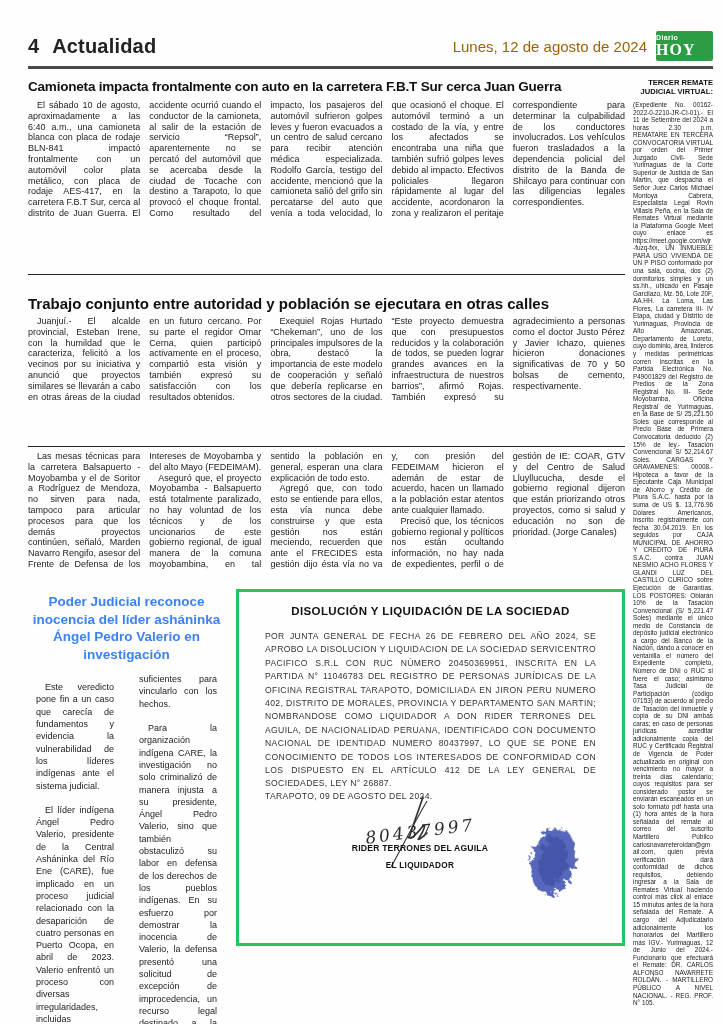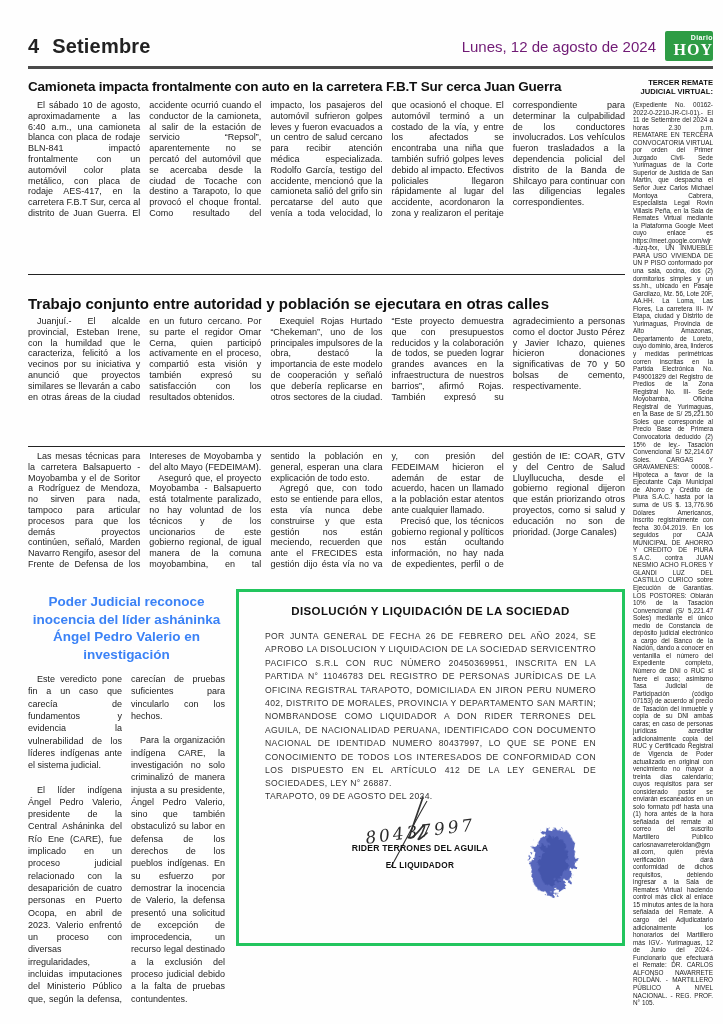--- a/index.html
+++ b/index.html
@@ -7,23 +7,23 @@
     width:723px;height:1024px;background:#fefefe;position:relative;overflow:hidden;
     box-sizing:border-box;padding:28px 10px 0 28px;
     font-family:"Liberation Sans", sans-serif;color:#1c1c1c;margin:0 auto;
   }
   
   .header{display:flex;justify-content:space-between;align-items:center;height:36px;}
   .masthead-left{display:flex;align-items:baseline;gap:13px;font-weight:bold;color:#222;}
   .page-num{font-size:20px;}
   .section-title{font-size:20px;letter-spacing:.2px;}
   .header-right{display:flex;align-items:center;gap:9px;}
-  .date-line{font-size:15px;color:#701a75;}
-  .logo{background:#2e9c45;color:#fff;width:48px;height:30px;border-radius:2px;
-    display:flex;flex-direction:column;align-items:flex-end;justify-content:center;line-height:1;}
+  .date-line{font-size:15px;color:#a16207;}
+  .logo{background:#2e9c45;color:#fff;width:57px;height:30px;border-radius:2px;
+    display:flex;flex-direction:column;align-items:flex-start;justify-content:center;line-height:1;}
   .logo-diario{font-size:7px;font-weight:bold;letter-spacing:.4px;margin-bottom:1px;}
   .logo-hoy{font-size:16px;font-weight:bold;letter-spacing:1px;font-family:"Liberation Serif",serif;}
   .header-rule{border:none;border-top:3px solid #4a4a4a;margin:2px 0 0 0;}
 
   
   .content{display:flex;gap:8px;}
   .main{width:597px;flex:none;}
   .rail{flex:1;padding-top:9px;min-width:0;}
 
   .headline{font-weight:bold;text-align:left;color:#101010;}
@@ -36,21 +36,21 @@
   .a1body{min-height:166px;}
   .a2body{min-height:122px;}
   .a3body{min-height:132px;}
   hr.divider{border:none;border-top:1.5px solid #222;margin:8px 0 4px;}
 
   
   .bottom-row{display:flex;gap:11px;margin-top:6px;align-items:flex-start;}
   .a4col{width:197px;flex:none;}
   .h4a{font-size:13.5px;font-weight:bold;text-align:center;line-height:1.3;margin:4px 0 10px;color:#3b82f6;}
   .a4body{columns:2;column-gap:9px;font-size:9px;line-height:12.3px;text-align:justify;color:#222;}
-  .a4body p{margin:0;text-indent:9px;}
+  .a4body p{margin:8px;text-indent:9px;}
   .a4body p + p{margin-top:12px;}
 
   .notice-box{flex:1;border:3px solid #22c55e;padding:13px 26px 8px;box-sizing:border-box;min-width:0;}
   .notice-title{text-align:center;font-weight:bold;font-size:11.5px;letter-spacing:.4px;margin:0 0 13px;color:#111;}
   .notice-body{font-size:8.6px;line-height:13.4px;text-align:justify;color:#333;letter-spacing:.35px;}
   .notice-date{font-size:8.6px;letter-spacing:.35px;color:#333;margin-top:0;text-align:left;}
   .signature{position:relative;margin-top:6px;height:128px;}
   .sig-stack{position:absolute;left:70px;top:14px;width:170px;text-align:center;}
   .sig-scribble{position:absolute;left:118px;top:-16px;}
   .sig-number{font-family:"DejaVu Serif",serif;font-style:italic;font-size:17px;letter-spacing:3px;
@@ -65,21 +65,21 @@
     word-break:break-word;overflow-wrap:anywhere;}
 </style>
 </head>
 <body>
 
 <div class="page">
 
   <div class="header">
     <div class="masthead-left">
       <span class="page-num">4</span>
-      <span class="section-title">Setiembre</span>
+      <span class="section-title">Actualidad</span>
     </div>
     <div class="header-right">
       <span class="date-line">Lunes, 12 de agosto de 2024</span>
       <span class="logo">
         <span class="logo-diario">Diario</span>
         <span class="logo-hoy">HOY</span>
       </span>
     </div>
   </div>
   <hr class="header-rule">

